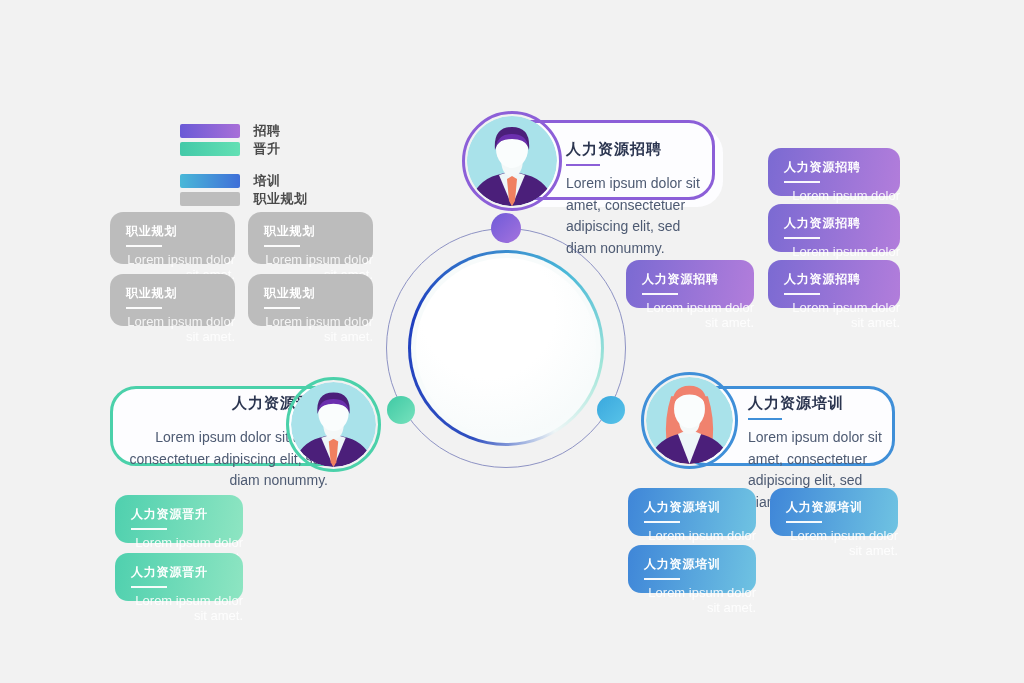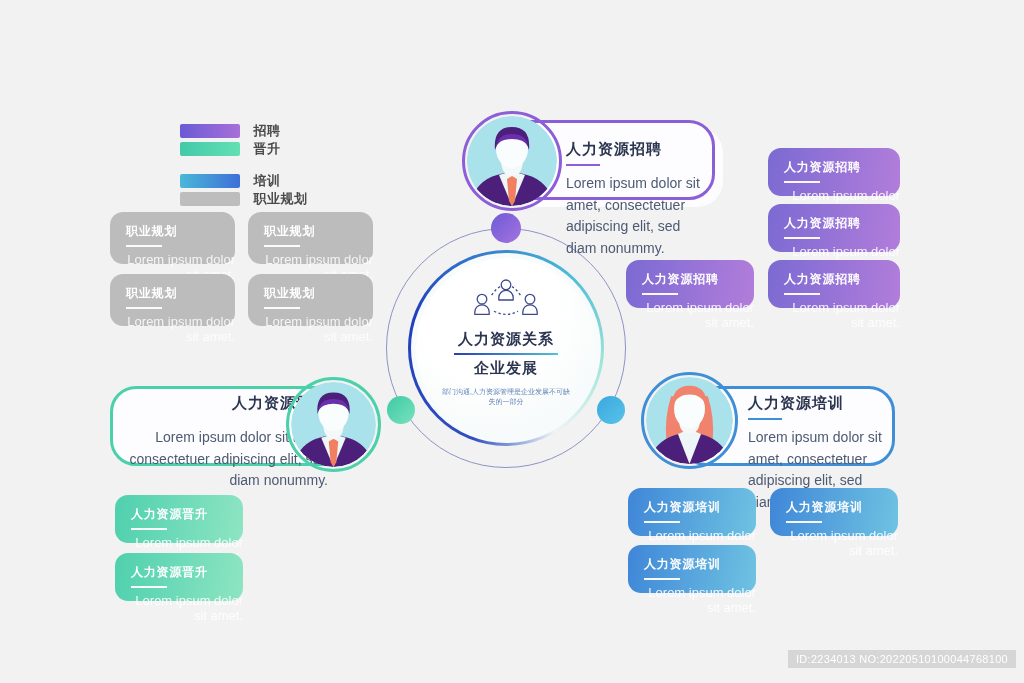--- a/index.html
+++ b/index.html
@@ -167,39 +167,20 @@
         <span class="legend-label">职业规划</span>
       </div>
     </div>
   </div>
 
   <div class="hub">
     <div class="ring-outer"></div>
     <div class="ring-mid"></div>
     <div class="ring-inner"></div>
 
-    <div class="hub-content">
-      <svg class="hub-icon" viewBox="0 0 90 56">
-        <g fill="none" stroke="#3b4a8c" stroke-width="1.6">
-          <circle cx="45" cy="9" r="6"></circle>
-          <path d="M36 25 a9 9 0 0 1 18 0 v3 h-18 z" stroke-linejoin="round"></path>
-          <circle cx="15" cy="27" r="6"></circle>
-          <path d="M6 43 a9 9 0 0 1 18 0 v3 H6 z" stroke-linejoin="round"></path>
-          <circle cx="75" cy="27" r="6"></circle>
-          <path d="M66 43 a9 9 0 0 1 18 0 v3 H66 z" stroke-linejoin="round"></path>
-          <path d="M27 22 q6 -9 13 -12" stroke-dasharray="3 3"></path>
-          <path d="M63 22 q-6 -9 -13 -12" stroke-dasharray="3 3"></path>
-          <path d="M30 42 q15 8 30 0" stroke-dasharray="3 3"></path>
-        </g>
-      </svg>
-      <div class="hub-title">人力资源关系</div>
-      <div class="hub-divider"></div>
-      <div class="hub-subtitle">企业发展</div>
-      <div class="hub-desc">部门沟通,人力资源管理是企业发展不可缺失的一部分</div>
-    </div>
 
     <div class="hub-dot dot-top"></div>
     <div class="hub-dot dot-left"></div>
     <div class="hub-dot dot-right"></div>
   </div>
 
   <div class="card">
     <div class="card-frame shadow-recruit" style="left:513px; top:127px; width:210px; height:80px;"></div>
     <div class="card-frame recruit" style="left:505px; top:120px; width:210px; height:80px;"></div>
     <div class="card-text" style="left:566px; top:140px; width:145px;">
@@ -348,15 +329,14 @@
     <div class="tag-title">人力资源培训</div>
     <div class="tag-underline"></div>
     <div class="tag-body">Lorem ipsum dolor sit amet.</div>
   </div>
   <div class="tag blue" style="left:628px; top:545px; width:128px; height:48px;">
     <div class="tag-title">人力资源培训</div>
     <div class="tag-underline"></div>
     <div class="tag-body">Lorem ipsum dolor sit amet.</div>
   </div>
 
-  <div class="wm-right">ID:2234013 NO:20220510100044768100</div>
 
 </div>
 
 </body></html>

